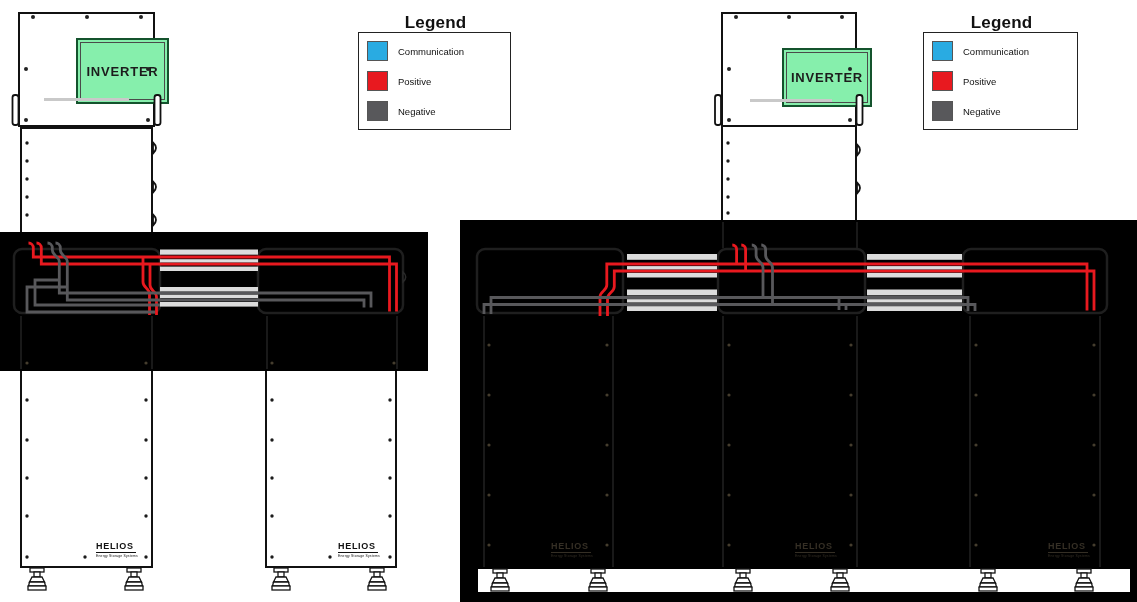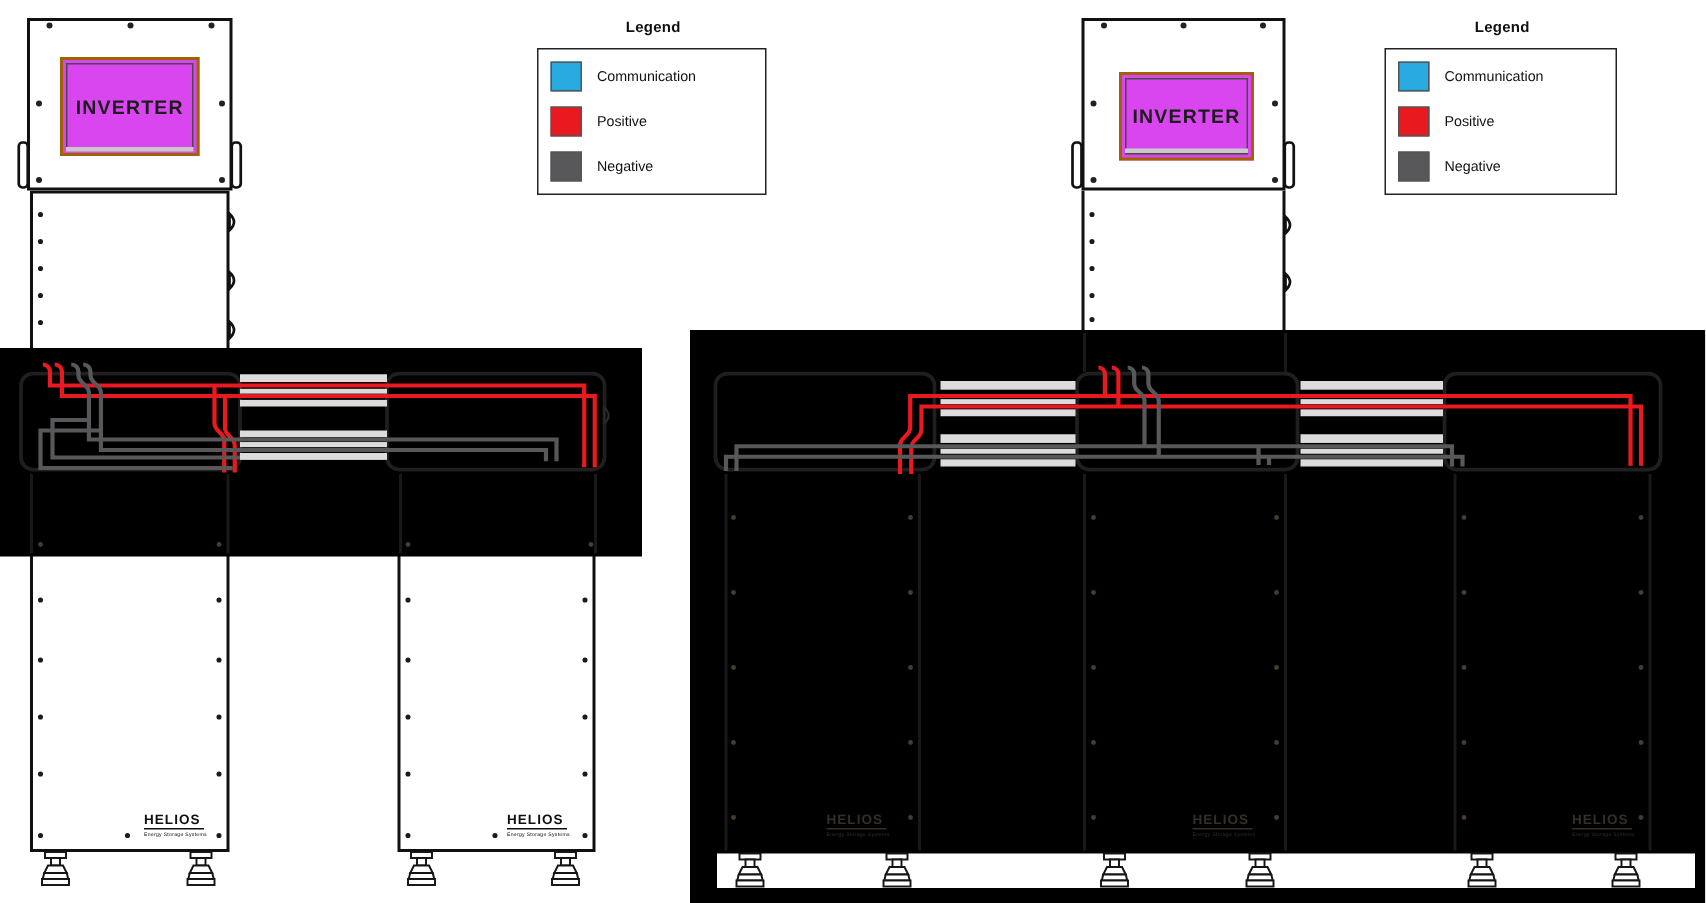--- a/index.html
+++ b/index.html
@@ -13,26 +13,26 @@
   #canvas{position:relative;width:1137px;height:602px;background:#fff;overflow:hidden;}
   .abs{position:absolute;box-sizing:border-box;}
   
   .z1{z-index:1}.z2{z-index:2}
 
   .cabinet{background:#fff;border:2.2px solid #111;}
   .cab-open{background:#fff;border-left:2.2px solid #111;border-right:2.2px solid #111;}
   .panel{background:#000;}
 
   .inverter{background:#fff;border:2.8px solid #111;}
-  .inv-screen{background:#d946ef;border:2px solid #a16207;}
+  .inv-screen{background:#86efac;border:2px solid #14532d;margin-left:36px;}
   .inv-screen-inner{position:absolute;left:2px;top:2px;right:2px;bottom:2px;border:1px solid #4a4a4a;display:flex;align-items:center;justify-content:center;}
   .inv-label{font-size:13px;font-weight:bold;letter-spacing:0.8px;color:#1c1c1c;}
   .screen-strip{background:#c9c9c9;}
 
-  .legend-title{text-align:center;font-size:10px;font-weight:bold;color:#111;letter-spacing:0.2px;}
+  .legend-title{text-align:center;font-size:17px;font-weight:bold;color:#111;letter-spacing:0.2px;}
   .legend-box{background:#fff;border:1.6px solid #222;display:flex;flex-direction:column;justify-content:space-between;padding:8px;}
   .legend-row{display:flex;align-items:center;}
   .swatch{width:19px;height:18px;border:1px solid #555;flex:0 0 auto;}
   .legend-label{font-size:9.5px;color:#111;margin-left:10px;}
 
   .logo{position:absolute;width:56px;color:#101010;z-index:4;}
   .logo .logo-name{font-size:9px;font-weight:700;letter-spacing:0.7px;line-height:9px;}
   .logo .logo-tag{font-size:3.4px;line-height:4px;letter-spacing:0.2px;margin-top:1px;white-space:nowrap;border-top:0.5px solid currentColor;padding-top:0.5px;width:40px;}
   .logo-dark{color:#352f25;}
 

